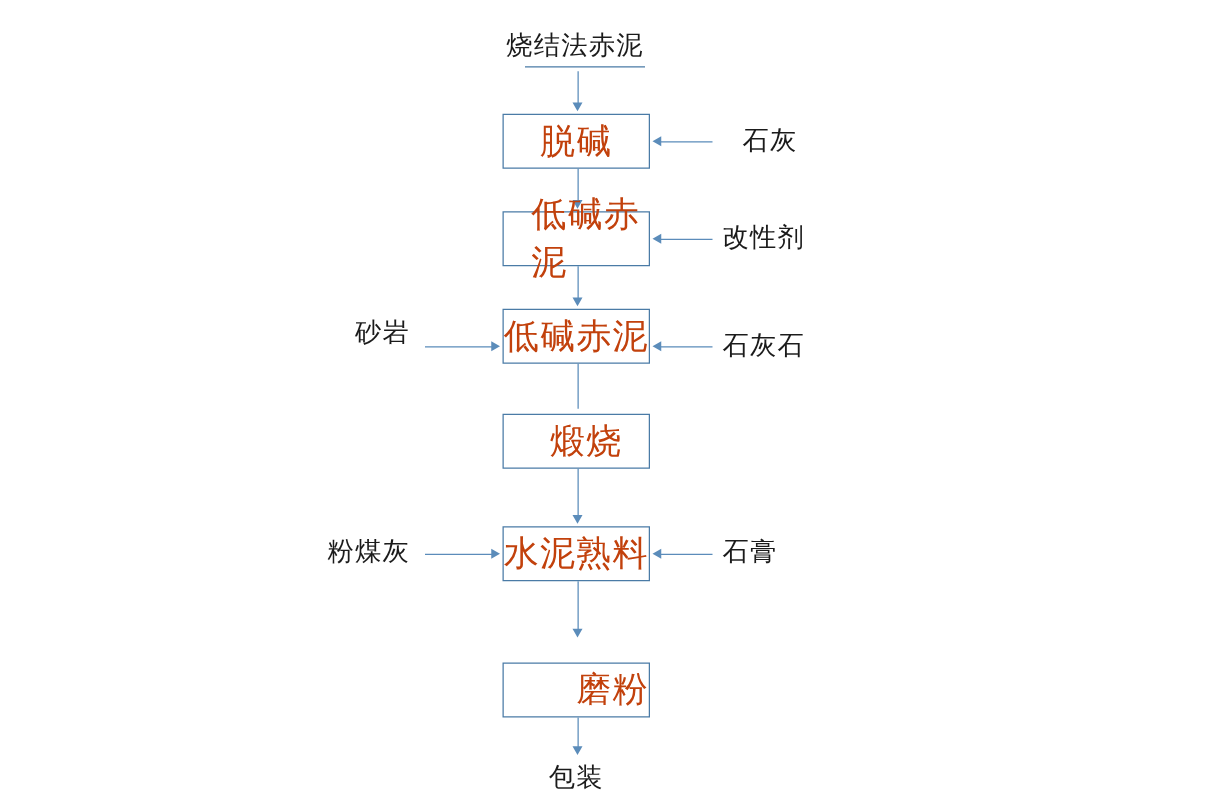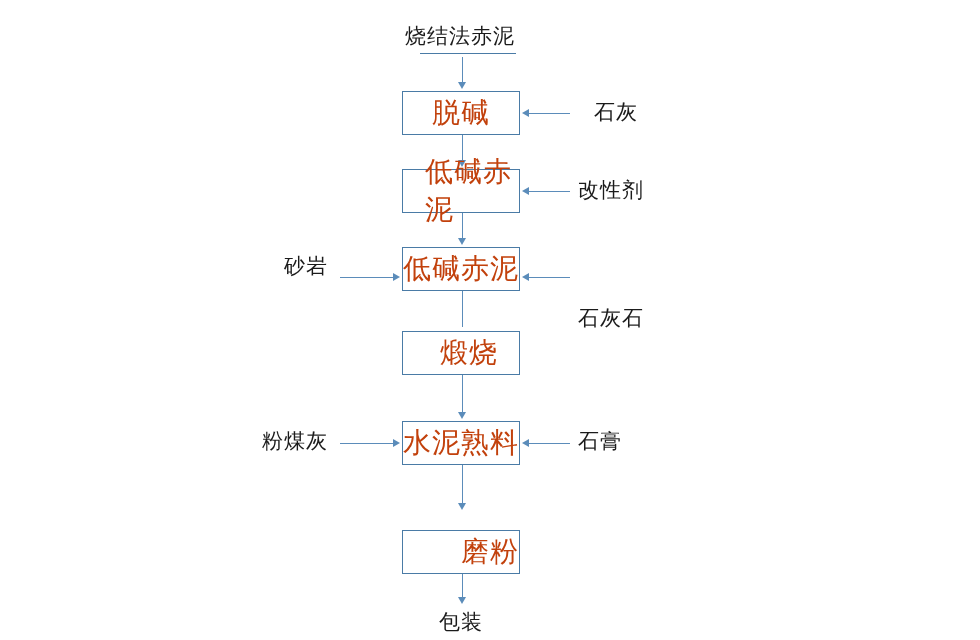--- a/index.html
+++ b/index.html
@@ -123,21 +123,21 @@
   <div class="node" style="left:402px; top:247px; width:118px; height:44px;">
     <span>低碱赤泥</span>
   </div>
 
   <div class="plain" style="left:284px; top:252px;">砂岩</div>
   <div class="h-line" style="left:340px; top:277px; width:54px;"></div>
   <div class="arrow-right" style="left:393px; top:273px;"></div>
 
   <div class="h-line" style="left:528px; top:277px; width:42px;"></div>
   <div class="arrow-left" style="left:522px; top:273px;"></div>
-  <div class="plain" style="left:578px; top:262px;margin-top:42px;">石灰石</div>
+  <div class="plain" style="left:578px; top:262px;">石灰石</div>
 
   <div class="v-line" style="left:462px; top:291px; height:36px;"></div>
 
   <div class="node" style="left:402px; top:331px; width:118px; height:44px; justify-content:center; padding-left:16px;">
     <span>煅烧</span>
   </div>
 
   <div class="v-line" style="left:462px; top:375px; height:40px;"></div>
   <div class="arrow-down" style="left:458px; top:412px;"></div>
 

